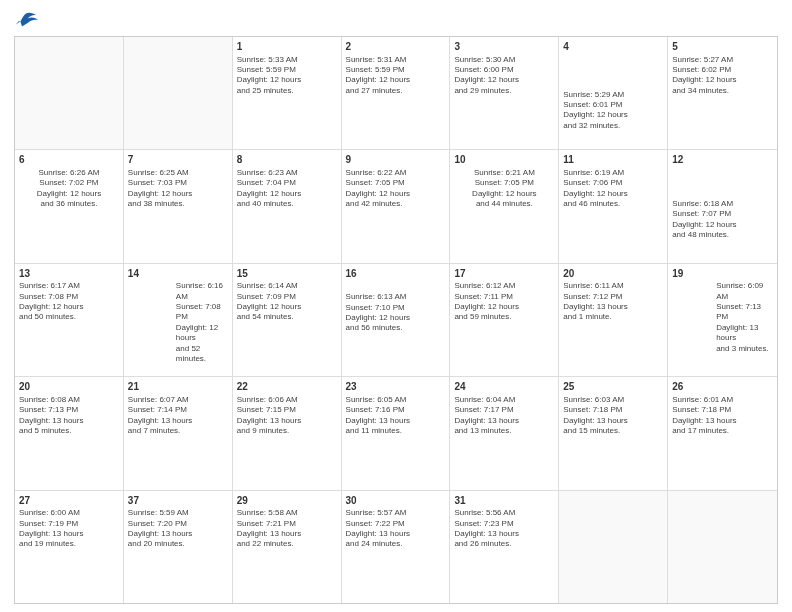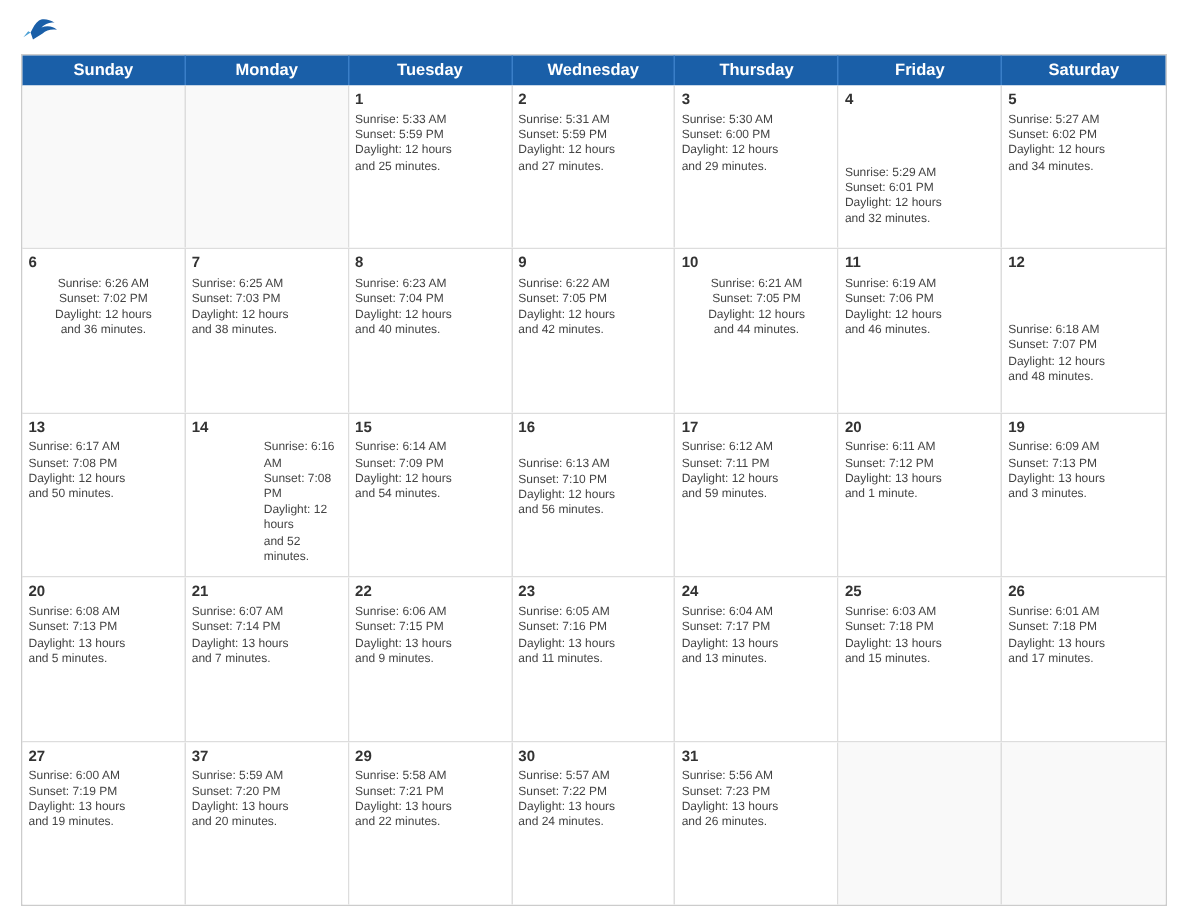--- a/index.html
+++ b/index.html
@@ -124,29 +124,20 @@
         <div><span></span></div>
       </div>
     </div>
     <div class="title-area">
       <div class="month-title"></div>
       <div class="location-title"></div>
     </div>
   </div>
 
   <div class="calendar">
-    <div class="cal-header" id="cal-header-row">
-        <div class="cal-header-cell">Sunday</div>
-        <div class="cal-header-cell">Monday</div>
-        <div class="cal-header-cell">Tuesday</div>
-        <div class="cal-header-cell">Wednesday</div>
-        <div class="cal-header-cell">Thursday</div>
-        <div class="cal-header-cell">Friday</div>
-        <div class="cal-header-cell">Saturday</div>
-      </div>
     <div class="cal-body" id="cal-body">
         <div class="cal-row">
           <div class="cal-cell empty"></div>
           <div class="cal-cell empty"></div>
           <div class="cal-cell">
             <span class="day-num">1</span>
             <div class="cell-text" style="white-space: pre-line;">Sunrise: 5:33 AM
 Sunset: 5:59 PM
 Daylight: 12 hours
 and 25 minutes.</div>
@@ -269,21 +260,21 @@
           </div>
           <div class="cal-cell">
             <span class="day-num">20</span>
             <div class="cell-text" style="white-space: pre-line;">Sunrise: 6:11 AM
 Sunset: 7:12 PM
 Daylight: 13 hours
 and 1 minute.</div>
           </div>
           <div class="cal-cell">
             <span class="day-num">19</span>
-            <div class="cell-text" style="white-space: pre-line;">Sunrise: 6:09 AM
+            <div class="cell-text" style="white-space: pre-line; margin-left: 44px;">Sunrise: 6:09 AM
 Sunset: 7:13 PM
 Daylight: 13 hours
 and 3 minutes.</div>
           </div>
         </div>
         <div class="cal-row">
           <div class="cal-cell">
             <span class="day-num">20</span>
             <div class="cell-text" style="white-space: pre-line;">Sunrise: 6:08 AM
 Sunset: 7:13 PM

